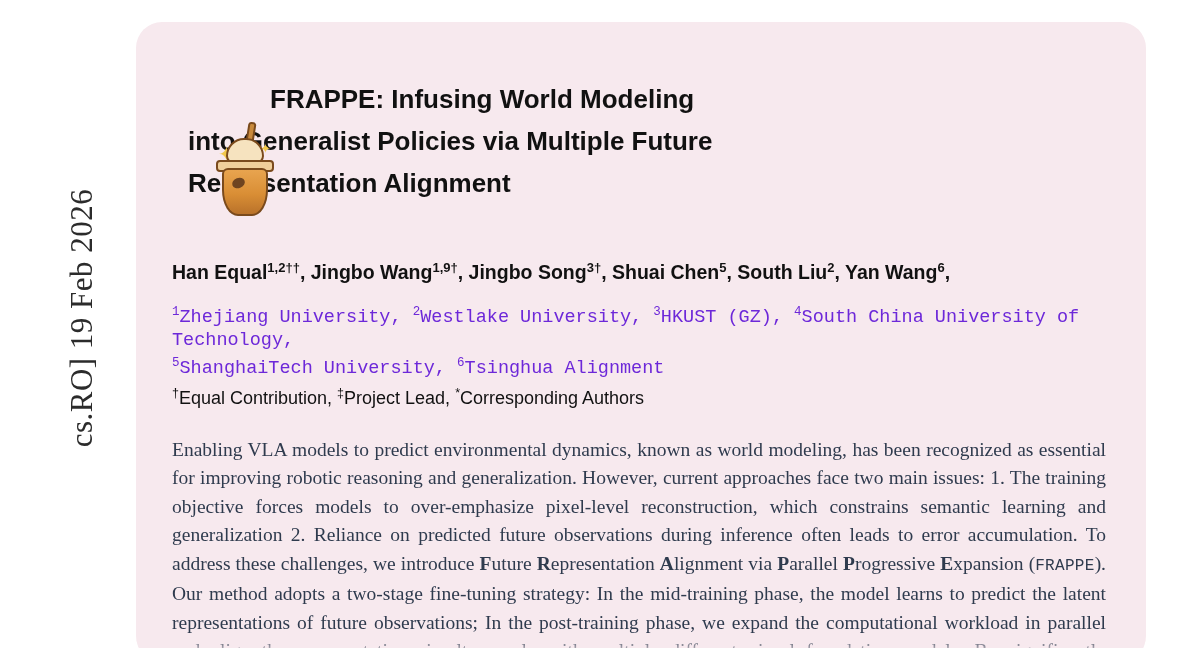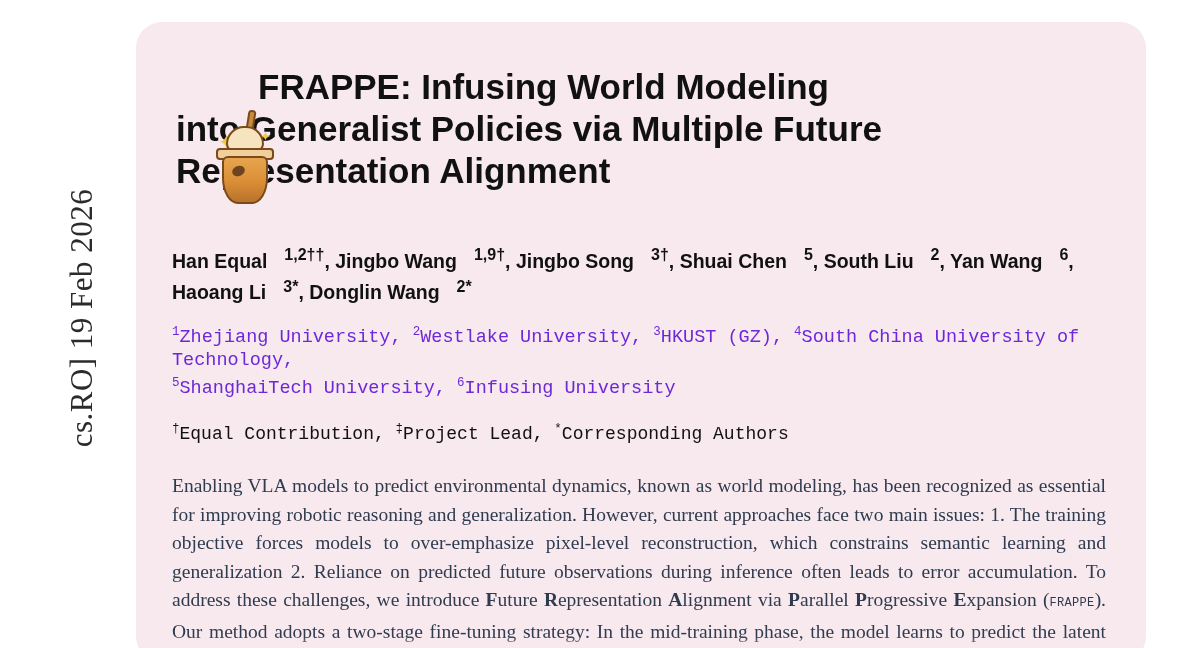--- a/index.html
+++ b/index.html
@@ -128,74 +128,74 @@
     color: #f2c84b;
     font-size: 17px;
     line-height: 1;
   }
   .sp1 { left: 2px;  top: 2px; font-size: 20px; }
   .sp2 { left: 44px; top: 0px; font-size: 13px; }
 
   .paper-title {
     font-family: "Liberation Sans", sans-serif;
     font-weight: bold;
-    font-size: 35px;
+    font-size: 26px;
     line-height: 42px;
     color: #111111;
-    margin: 4px;
+    margin: 16px;
     padding-left: 82px;
     text-indent: 0;
   }
   .paper-title .line2 {
     padding-left: 0;
     display: block;
     margin-left: -82px;
   }
 
   .authors {
     font-family: "Liberation Sans", sans-serif;
     font-weight: bold;
     font-size: 19.5px;
     line-height: 26px;
     color: #111111;
     margin-top: 26px;
   }
-  .authors sup { font-size: 16px; font-weight: bold; margin-left: 17px; }
+  .authors sup { font-size: 13px; font-weight: bold; }
 
   .affiliations {
     font-family: Liberation Mono, monospace;
     font-size: 18.5px;
     line-height: 23px;
     color: #6d28d9;
     margin-top: 16px;
   }
   .affiliations sup { font-size: 12.5px; }
 
   .notes {
-    font-family: Liberation Mono, monospace;
+    font-family: Liberation Sans, sans-serif;
     font-size: 18px;
     line-height: 23px;
     color: #111111;
-    margin-top: 18px;
+    margin-top: 2px;
   }
   .notes sup { font-size: 12.5px; }
 
   .abstract {
     font-family: "Liberation Serif", serif;
     font-size: 19.5px;
     line-height: 28.5px;
     color: #2f3b4e;
     margin-top: 26px;
     text-align: justify;
     padding-right: 4px;
   }
   .abstract b { font-weight: bold; }
   .abstract .smallcaps {
     font-family: "Liberation Mono", monospace;
-    font-size: 12px;
+    font-size: 16px;
     letter-spacing: 0.3px;
   }
   
   .fade-bottom {
     position: absolute;
     left: 0;
     bottom: 0;
     width: 100%;
     height: 26px;
     background: linear-gradient(to bottom, rgba(247,233,238,0) 0%, rgba(247,233,238,0.95) 75%, rgba(247,233,238,1) 100%);
@@ -230,35 +230,32 @@
       <span>FRAPPE: Infusing World Modeling</span>
       <span class="line2">into Generalist Policies via Multiple Future</span>
       <span class="line2">Representation Alignment</span>
     </h1>
   </div>
 
   <div class="authors">
     <div>
       <span><span>Han Equal</span><sup>1,2††</sup>, </span><span><span>Jingbo Wang</span><sup>1,9†</sup>, </span><span><span>Jingbo Song</span><sup>3†</sup>, </span><span><span>Shuai Chen</span><sup>5</sup>, </span><span><span>South Liu</span><sup>2</sup>, </span><span><span>Yan Wang</span><sup>6</sup>,</span>
     </div>
-    <div>
-      <span><span>Haoang Li</span><sup>3*</sup>, </span><span><span>Donglin Wang</span><sup>2*</sup></span>
-    </div>
   </div>
 
   <div class="affiliations">
     <div>
       <sup>1</sup><span>Zhejiang University,</span>
       <sup>2</sup><span>Westlake University,</span>
       <sup>3</sup><span>HKUST (GZ),</span>
       <sup>4</sup><span>South China University of Technology,</span>
     </div>
     <div>
       <sup>5</sup><span>ShanghaiTech University,</span>
-      <sup>6</sup><span>Infusing University</span>
+      <sup>6</sup><span>Tsinghua Alignment</span>
     </div>
   </div>
 
   <div class="notes">
     <sup>†</sup><span>Equal Contribution,</span>
     <sup>‡</sup><span>Project Lead,</span>
     <sup>*</sup><span>Corresponding Authors</span>
   </div>
 
   <div class="abstract"><span>Enabling VLA models to predict environmental dynamics, known as world modeling, has been recognized as essential for improving robotic reasoning and generalization. However, current approaches face two main issues: 1. The training objective forces models to over-emphasize pixel-level reconstruction, which constrains semantic learning and generalization 2. Reliance on predicted future observations during inference often leads to error accumulation. To address these challenges, we introduce </span><b>F</b><span>uture </span><b>R</b><span>epresentation </span><b>A</b><span>lignment via </span><b>P</b><span>arallel </span><b>P</b><span>rogressive </span><b>E</b><span>xpansion (</span><span class="smallcaps">FRAPPE</span><span>). Our method adopts a two-stage fine-tuning strategy: In the mid-training phase, the model learns to predict the latent representations of future observations; In the post-training phase, we expand the computational workload in parallel and align the representation simultaneously with multiple different visual foundation models.</span> <span>By significantly improving fine-tuning efficiency and reducing dependence on action-annotated data,</span></div>

